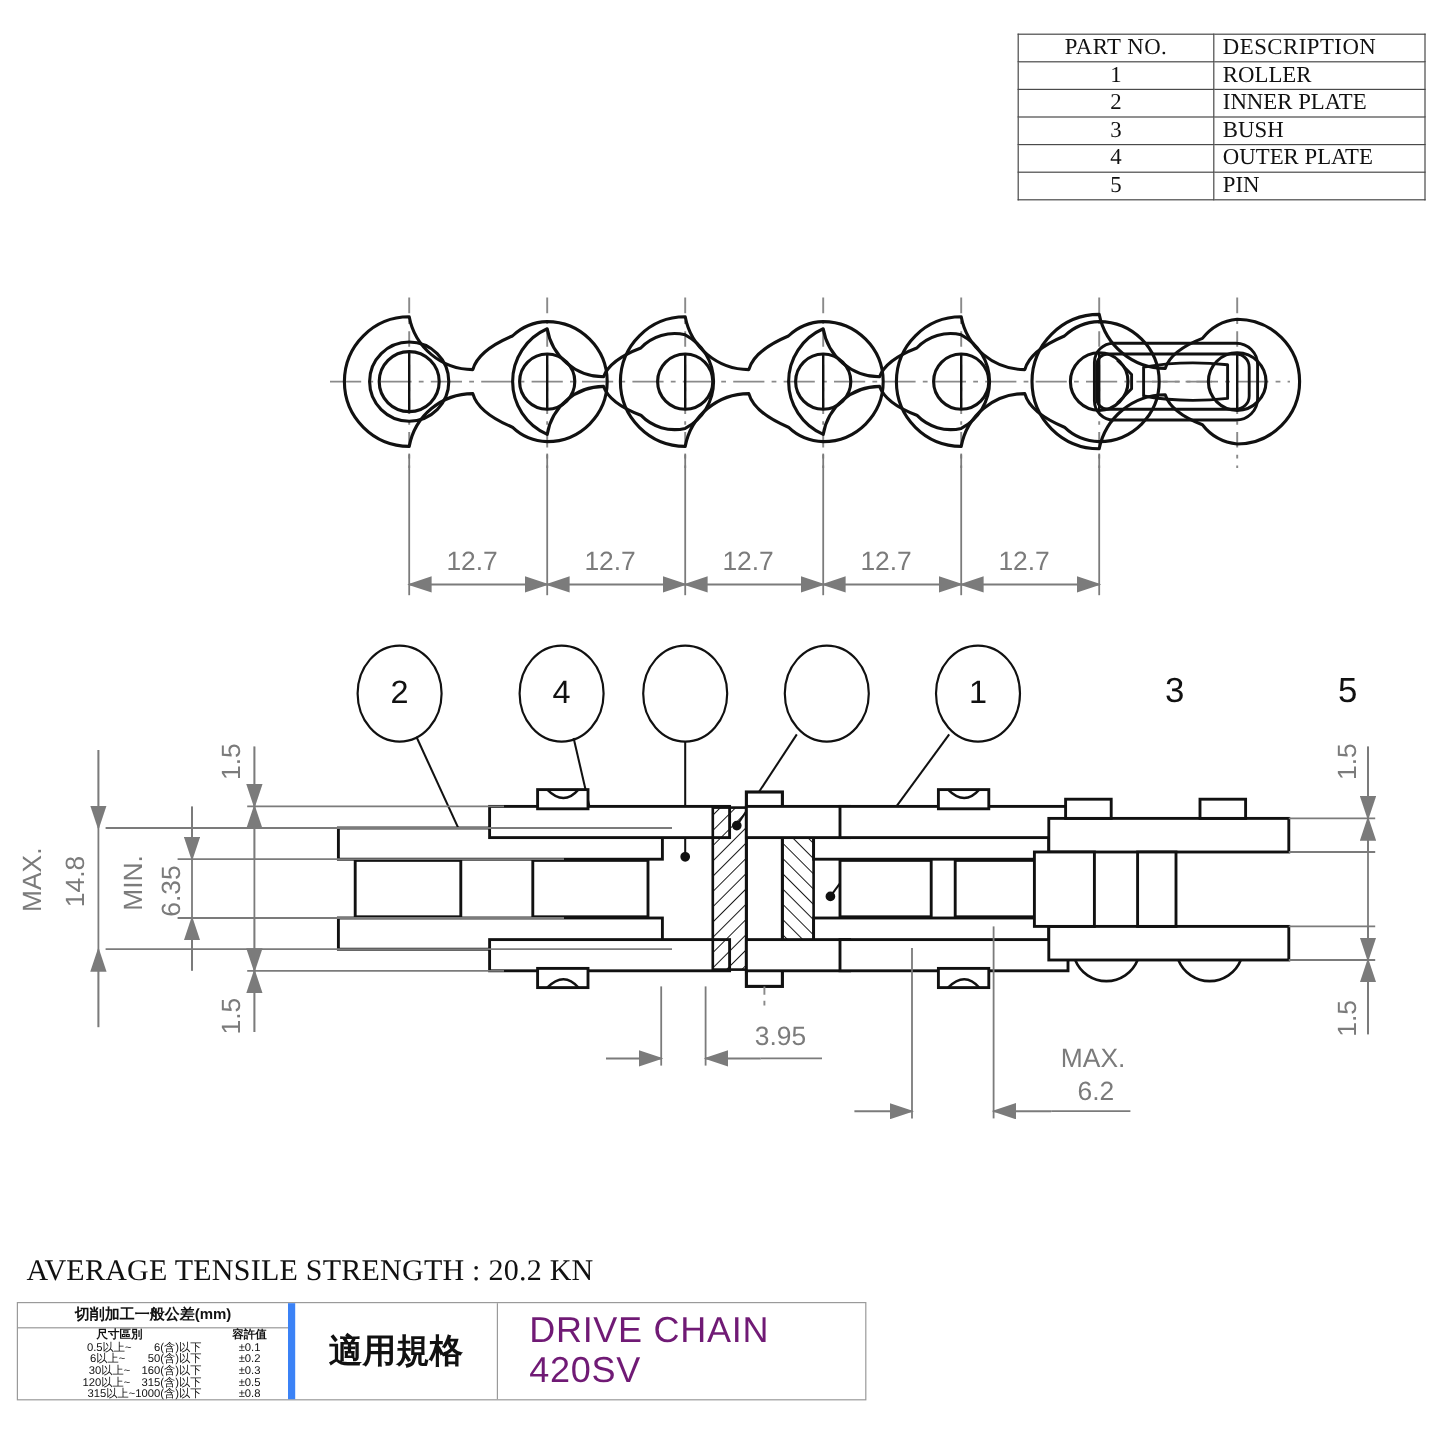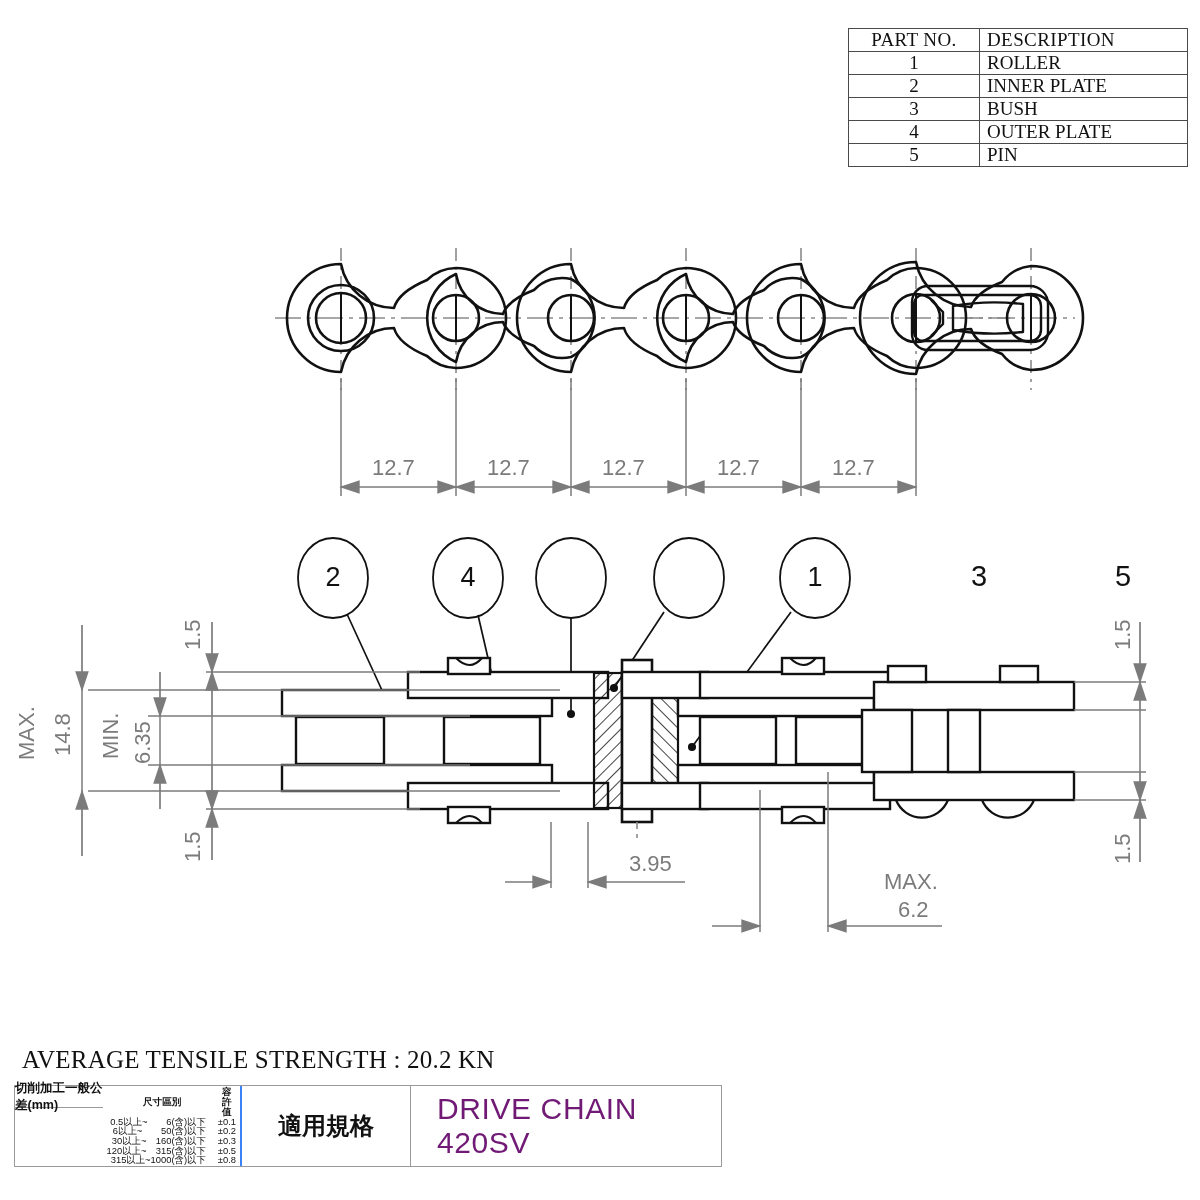--- a/index.html
+++ b/index.html
@@ -5,41 +5,41 @@
   html,body{margin:0;padding:0;background:#ffffff;}
   body{width:1200px;height:1200px;position:relative;overflow:hidden;
        font-family:"Liberation Sans",sans-serif;color:#000;}
   #root{position:absolute;inset:0;}
   svg.layer{position:absolute;left:0;top:0;width:1200px;height:1200px;}
 
   
   #parts-table{position:absolute;left:848px;top:28px;width:340px;
       border-collapse:collapse;font-family:"Liberation Serif",serif;}
   #parts-table td,#parts-table th{border:1px solid #4a4a4a;font-weight:normal;
-      font-size:19px;line-height:1.05;padding:1px 4px;color:#111;}
+      font-size:19px;line-height:1.05;padding:1px 20px;color:#111;}
   #parts-table .c-no{width:122px;text-align:center;}
   #parts-table .c-desc{text-align:left;padding-left:7px;}
   #parts-table thead th{text-align:center;letter-spacing:.4px;}
 
   
   #tensile{position:absolute;left:22px;top:1046px;font-family:"Liberation Serif",serif;
       font-size:25px;letter-spacing:.2px;white-space:nowrap;color:#111;}
   #title-block{position:absolute;left:14px;top:1085px;width:706px;height:80px;
       border:1px solid #9a9a9a;display:flex;background:#fff;}
-  #tol-cell{width:225px;border-right:2px solid #3b82f6;display:flex;flex-direction:row;}
+  #tol-cell{width:225px;border-right:6px solid #3b82f6;display:flex;flex-direction:column;}
   #tol-head{height:21px;border-bottom:1px solid #9a9a9a;display:flex;align-items:center;
       justify-content:center;font-size:12.5px;font-weight:bold;color:#111;}
   #tol-body{flex:1;padding:1px 4px 0 4px;}
   #tol-body table{width:100%;border-collapse:collapse;font-size:9.4px;color:#111;line-height:1.03;}
   #tol-body th{font-size:9.6px;font-weight:bold;padding:0;}
   #tol-body td{padding:0;white-space:nowrap;}
   #tol-body .r{text-align:right;padding-right:12px;}
   #tol-body .v{text-align:center;width:56px;}
   #spec-cell{width:168px;border-right:1px solid #9a9a9a;display:flex;align-items:center;
-      justify-content:center;font-size:24px;font-weight:bold;color:#111;}
+      justify-content:center;font-size:28px;font-weight:bold;color:#111;}
   #name-cell{flex:1;display:flex;align-items:center;padding-left:26px;
       font-size:30px;letter-spacing:.6px;color:#701a75;}
 
   
   .lbl{position:absolute;color:#7b7b7b;font-size:22px;white-space:nowrap;}
   .lbl.vert{writing-mode:vertical-rl;transform:rotate(180deg);text-align:center;}
   .balloon-num{position:absolute;font-size:27px;color:#111;
       width:40px;text-align:center;}
 </style>
 </head>

